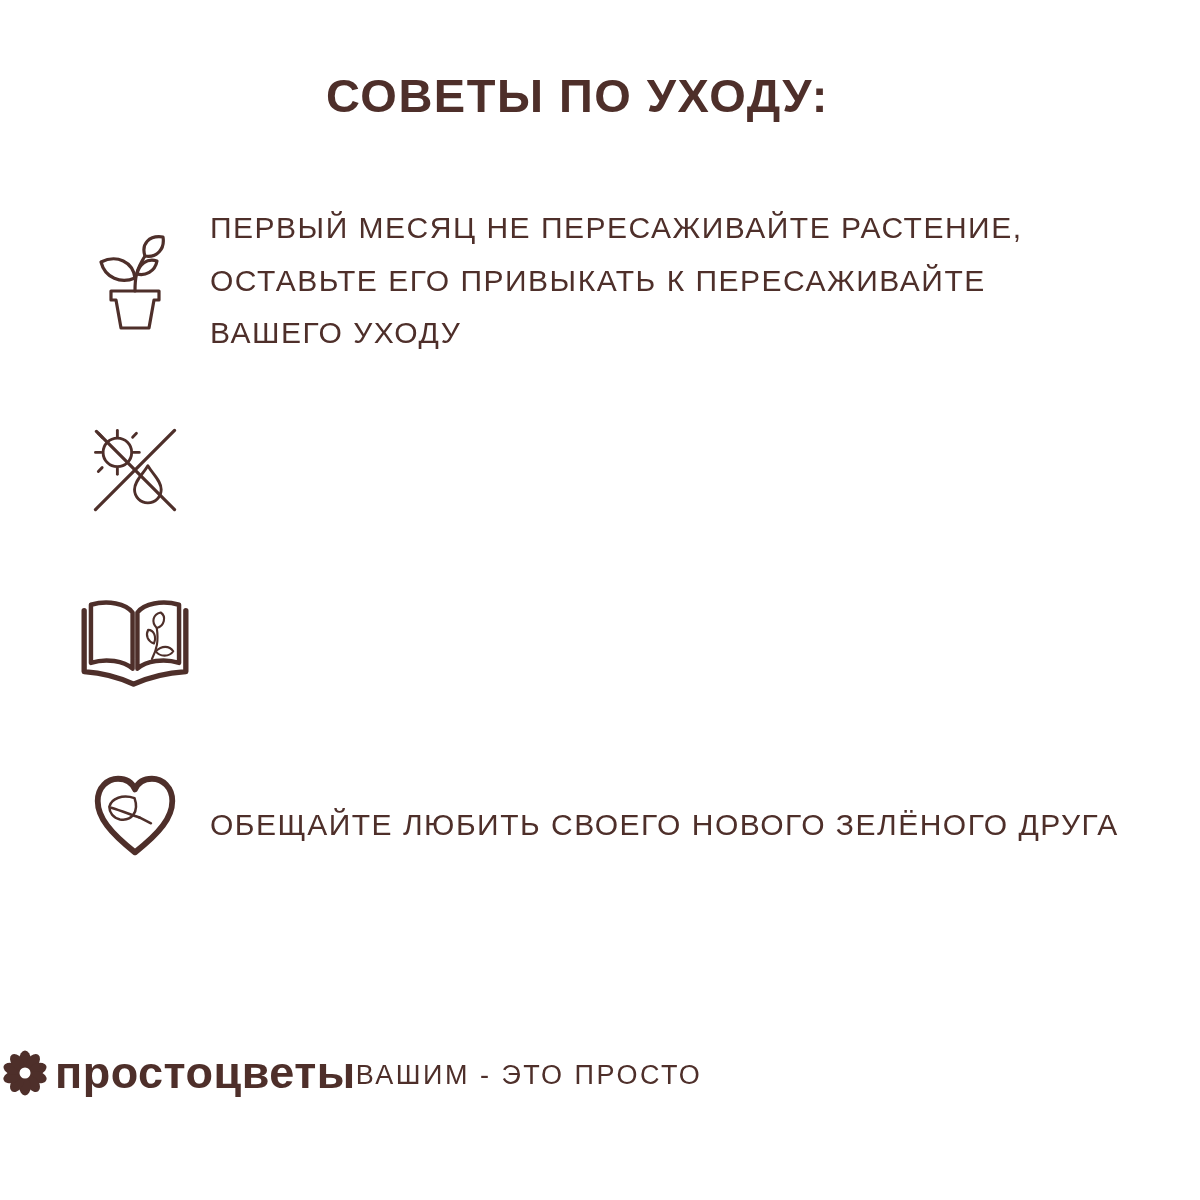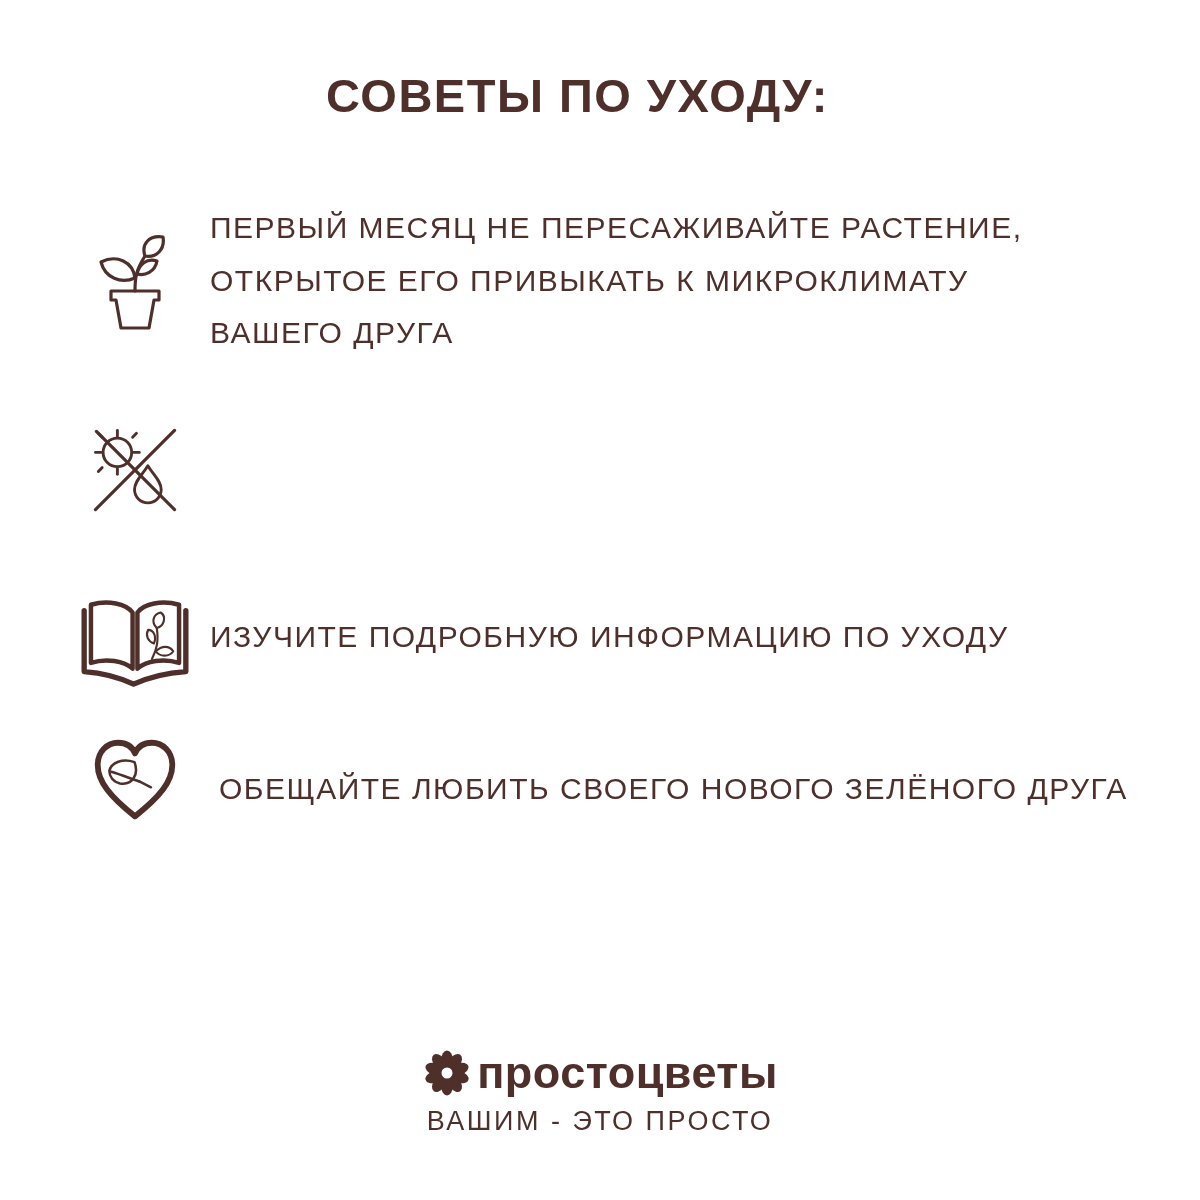--- a/index.html
+++ b/index.html
@@ -24,31 +24,31 @@
   .tip-icon svg{display:block;}
   .tip-text{margin-left:15px;}
   .tip-line{
     font-size:30px;letter-spacing:1.5px;line-height:52.5px;
     white-space:nowrap;
   }
 
   .tip-1{top:202px;}
   .tip-2{top:418px;}
   .tip-3{top:585px;}
-  .tip-4{top:730px;gap:9px;}
+  .tip-4{top:766px;}
 
   .tip-1 .tip-icon{margin-top:6px;}
   .tip-2 .tip-icon{margin-top:2px;}
   .tip-3 .tip-icon{margin-top:12px;}
   .tip-4 .tip-icon{margin-top:4px;}
   .tip-4 .tip-text .tip-line{padding-top:20px;}
 
   .footer{
     position:absolute;top:1044px;left:0;width:1200px;
-    display:flex;flex-direction:column;align-items:center;
+    display:flex;flex-direction:row;align-items:center;
   }
   .brand-row{display:flex;align-items:center;}
   .brand-logo{margin-right:5px;margin-top:4px;}
   .brand-name{
     font-size:45px;font-weight:bold;letter-spacing:0.5px;line-height:52px;
   }
   .brand-tagline{
     margin-top:3px;
     font-size:27px;letter-spacing:2.5px;line-height:32px;
   }
@@ -67,22 +67,22 @@
       <svg width="100" height="100" viewBox="0 0 100 100">
         <path class="st" stroke-width="3.2" d="M26 57 H74 V66 H69 L64 94 H36 L31 66 H26 Z"></path>
         <path class="st" stroke-width="3.2" d="M50 57 C50 44 51 36 60 22"></path>
         <path class="st" stroke-width="3.2" d="M60 22 C56 10 64 1 78 3 C80 15 72 24 60 22 Z"></path>
         <path class="st" stroke-width="3.2" d="M50 44 C36 50 20 44 16 28 C32 20 48 28 50 44 Z"></path>
         <path class="st" stroke-width="3.2" d="M52 40 C60 42 70 38 72 27 C62 24 54 30 52 40 Z"></path>
       </svg>
     </div>
     <div class="tip-text">
       <div class="tip-line">ПЕРВЫЙ МЕСЯЦ НЕ ПЕРЕСАЖИВАЙТЕ РАСТЕНИЕ,</div>
-      <div class="tip-line">ОТКРЫТОЕ ЕГО ПРИВЫКАТЬ К МИКРОКЛИМАТУ</div>
-      <div class="tip-line">ВАШЕГО ДРУГА</div>
+      <div class="tip-line">ОСТАВЬТЕ ЕГО ПРИВЫКАТЬ К ПЕРЕСАЖИВАЙТЕ</div>
+      <div class="tip-line">ВАШЕГО УХОДУ</div>
     </div>
   </div>
 
   <div class="tip tip-2">
     <div class="tip-icon">
       <svg width="100" height="100" viewBox="0 0 105 105">
         <circle class="st" stroke-width="3" cx="34" cy="34" r="15"></circle>
         <path class="st" stroke-width="3" d="M34 11 V17"></path>
         <path class="st" stroke-width="3" d="M50 18 L54 14"></path>
         <path class="st" stroke-width="3" d="M51 34 H57"></path>
@@ -103,21 +103,20 @@
         <path class="st" stroke-width="5.5" d="M5 14 V77 Q33 79 56 90 Q80 79 110 77 V14"></path>
         <path class="st" stroke-width="4.6" d="M12 8 C30 3 48 7 55 16 V74 C46 66 28 63 12 68 Z"></path>
         <path class="st" stroke-width="4.6" d="M103 8 C85 3 67 7 60 16 V74 C69 66 87 63 103 68 Z"></path>
         <path class="st" stroke-width="2.2" d="M75 64 C80 54 82 46 80 32"></path>
         <path class="st" stroke-width="2.2" d="M80 32 C74 26 76 18 84 16 C90 20 88 30 80 32 Z"></path>
         <path class="st" stroke-width="2.2" d="M77 48 C71 46 68 40 71 34 C77 34 80 41 77 48 Z"></path>
         <path class="st" stroke-width="2.2" d="M79 56 C85 50 93 50 97 56 C93 62 83 62 79 56 Z"></path>
       </svg>
     </div>
     <div class="tip-text">
-      <div class="tip-line">ИЗУЧИТЕ ПОДРОБНУЮ ИНФОРМАЦИЮ ПО УХОДУ</div>
     </div>
   </div>
 
   <div class="tip tip-4">
     <div class="tip-icon">
       <svg width="92" height="94" viewBox="0 0 95 95">
         <path class="st" stroke-width="6" d="M47.5 84 C22 64 9 48 9 31 C9 17 19 8 30 8 C38 8 44.5 12 47.5 19 C50.5 12 57 8 65 8 C76 8 86 17 86 31 C86 48 73 64 47.5 84 Z"></path>
         <path class="st" stroke-width="2.6" d="M21 37 C23 28 35 24 47 28 C52 42 44 52 32 50 C25 48.5 21 43 21 37 Z"></path>
         <path class="st" stroke-width="2.6" d="M23 38 C33 41 43 45 52 48"></path>
         <path class="st" stroke-width="2.6" d="M52 48 L64 54"></path>

